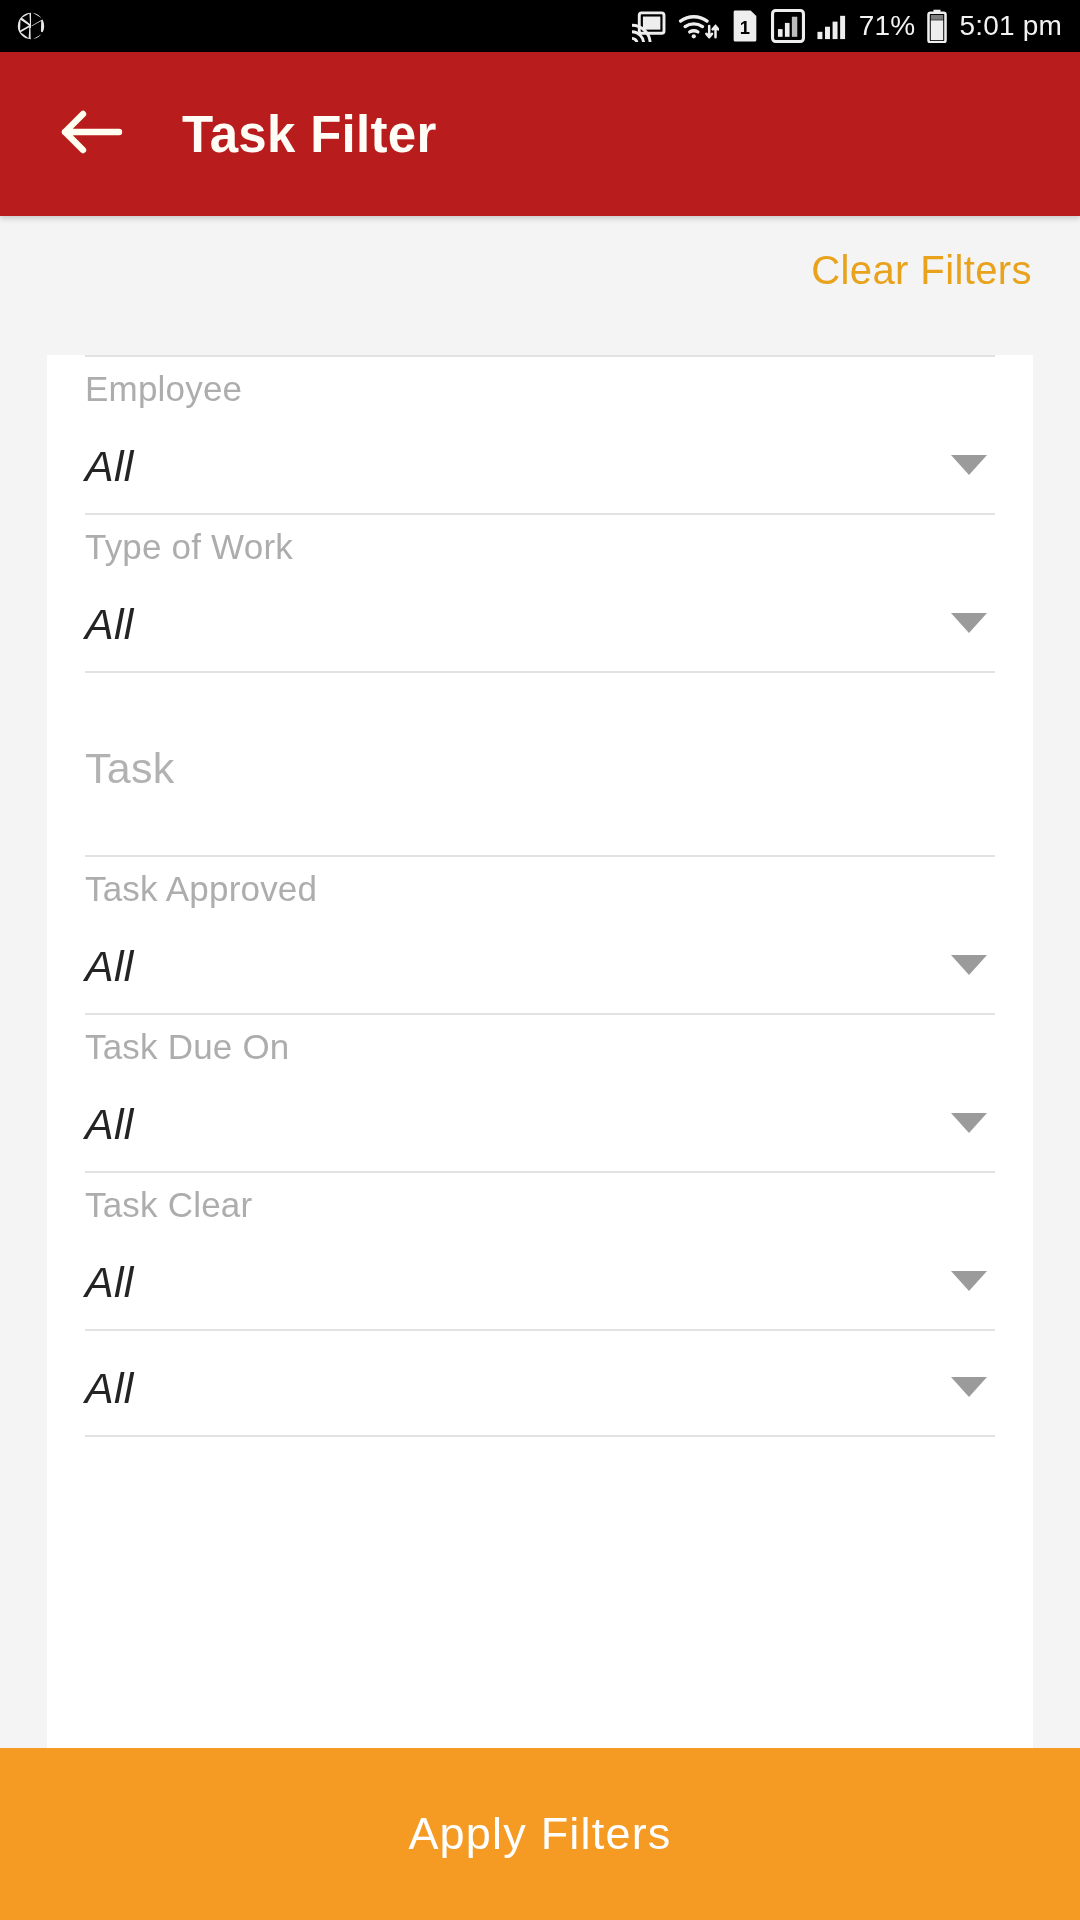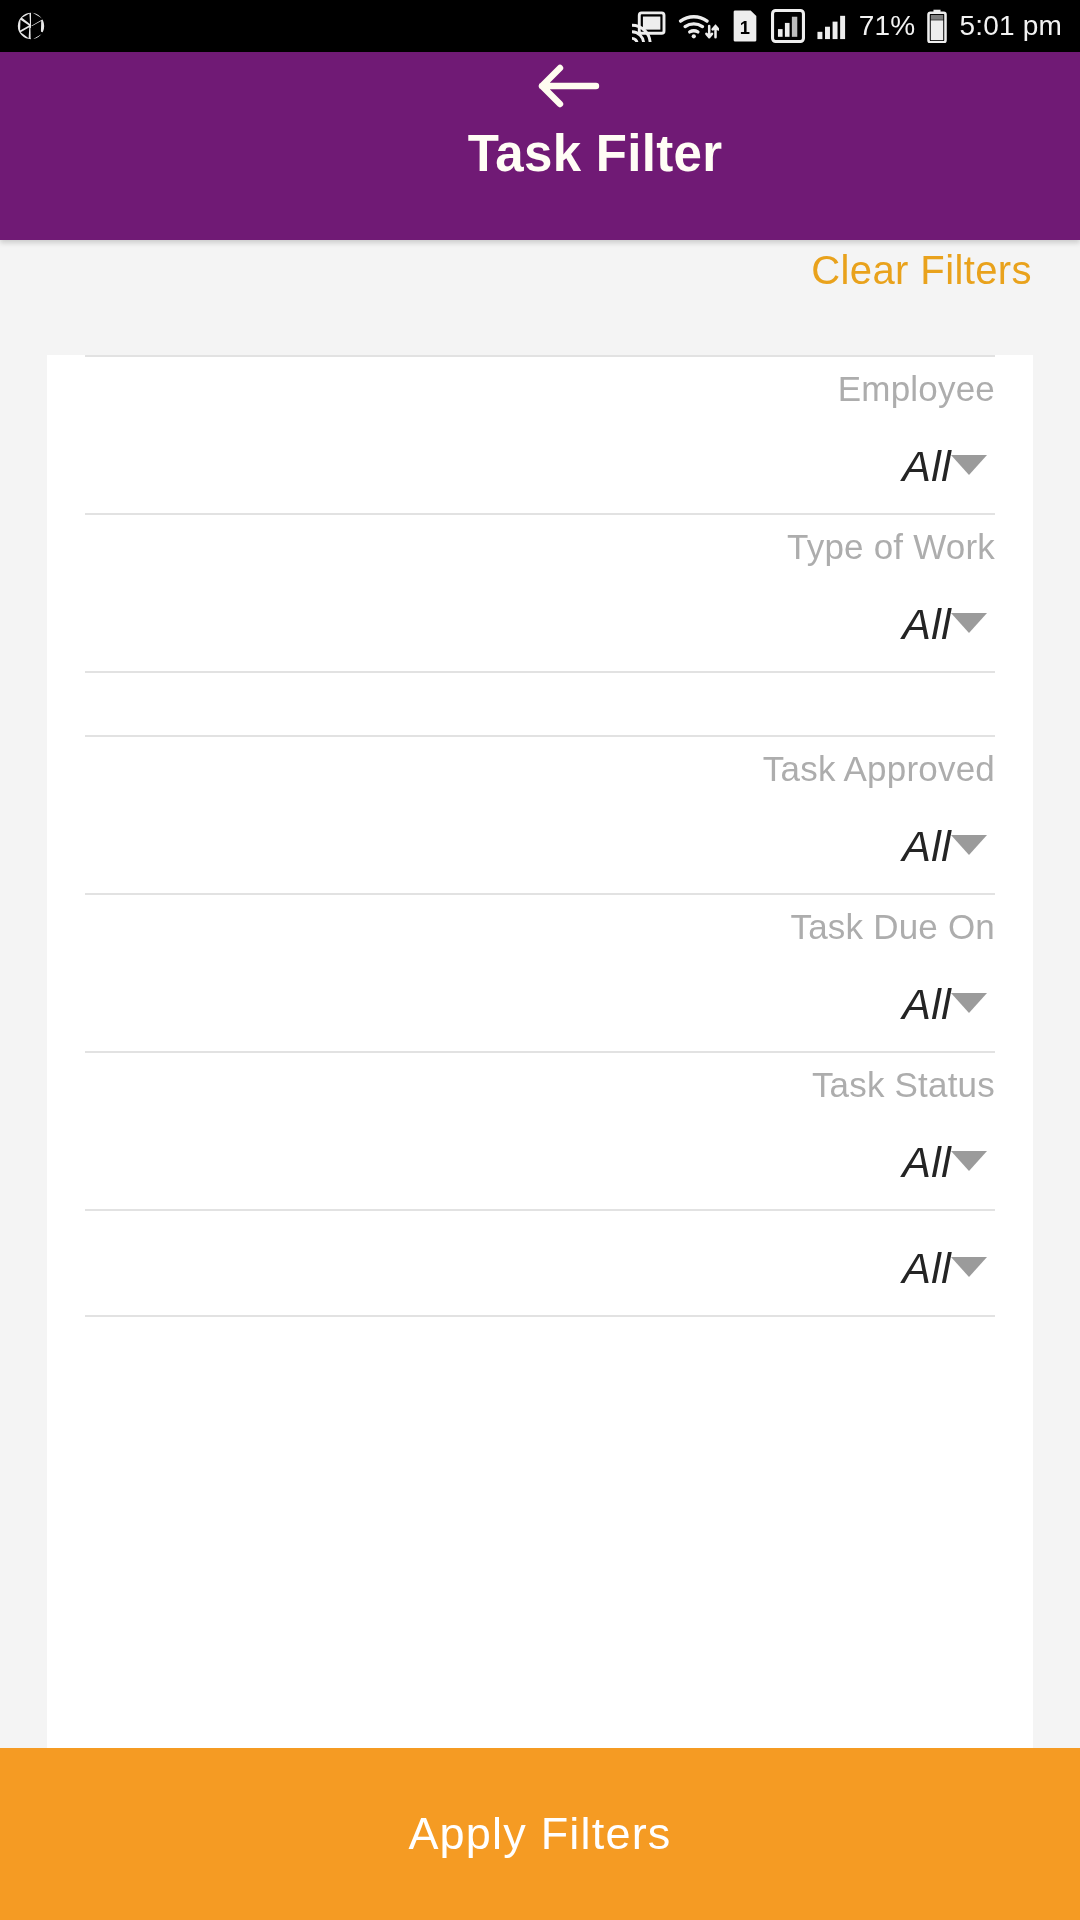--- a/index.html
+++ b/index.html
@@ -23,46 +23,44 @@
   .sb-right{ margin-left:auto; display:flex; align-items:center; gap:11px; }
   .sb-text{
     color:#f2f2f2; font-size:28px; letter-spacing:0.2px;
     font-family:"Liberation Sans", sans-serif;
   }
   .sb-icon{ display:flex; align-items:center; }
 
   
   .app-bar{
     position:absolute; top:52px; left:0;
-    width:1080px; height:188px;
-    background:#701a75;
+    width:1080px; height:164px;
+    background:#b91c1c;
     display:flex; align-items:center;
     padding-left:55px;
     box-shadow:0 3px 5px rgba(0,0,0,.16);
     z-index:5;
-    flex-direction:column;
   }
   .back-btn{ width:72px; height:72px; display:flex; align-items:center; justify-content:center; }
   .app-title{
     color:#fffdf5;
     font-size:51px;
     font-weight:bold;
     margin-left:55px;
     letter-spacing:0.3px;
   }
 
   
   .content{
     position:absolute;
     top:208px; left:0;
     width:1080px;
     height:1568px;
     background:#f4f4f4;
     overflow:hidden;
-    text-align:right;
   }
 
   .clear-row{
     height:125px;
     display:flex; align-items:center; justify-content:flex-end;
     padding-right:48px;
   }
   .clear-filters{
     color:#E9A21C;
     font-size:40px;
@@ -249,20 +247,23 @@
     <div class="field">
       <div class="field-label">Type of Work</div>
       <div class="field-value-row">
         <span class="field-value">All</span>
         <span class="caret"></span>
       </div>
       <div class="underline"></div>
     </div>
 
     <div class="field field-task">
+      <div class="field-value-row">
+        <span class="field-placeholder">Task</span>
+      </div>
       <div class="underline"></div>
     </div>
 
     <div class="field">
       <div class="field-label">Task Approved</div>
       <div class="field-value-row">
         <span class="field-value">All</span>
         <span class="caret"></span>
       </div>
       <div class="underline"></div>
@@ -271,21 +272,21 @@
     <div class="field">
       <div class="field-label">Task Due On</div>
       <div class="field-value-row">
         <span class="field-value">All</span>
         <span class="caret"></span>
       </div>
       <div class="underline"></div>
     </div>
 
     <div class="field">
-      <div class="field-label">Task Status</div>
+      <div class="field-label">Task Clear</div>
       <div class="field-value-row">
         <span class="field-value">All</span>
         <span class="caret"></span>
       </div>
       <div class="underline"></div>
     </div>
 
     <div class="field">
       <div class="field-value-row">
         <span class="field-value">All</span>

